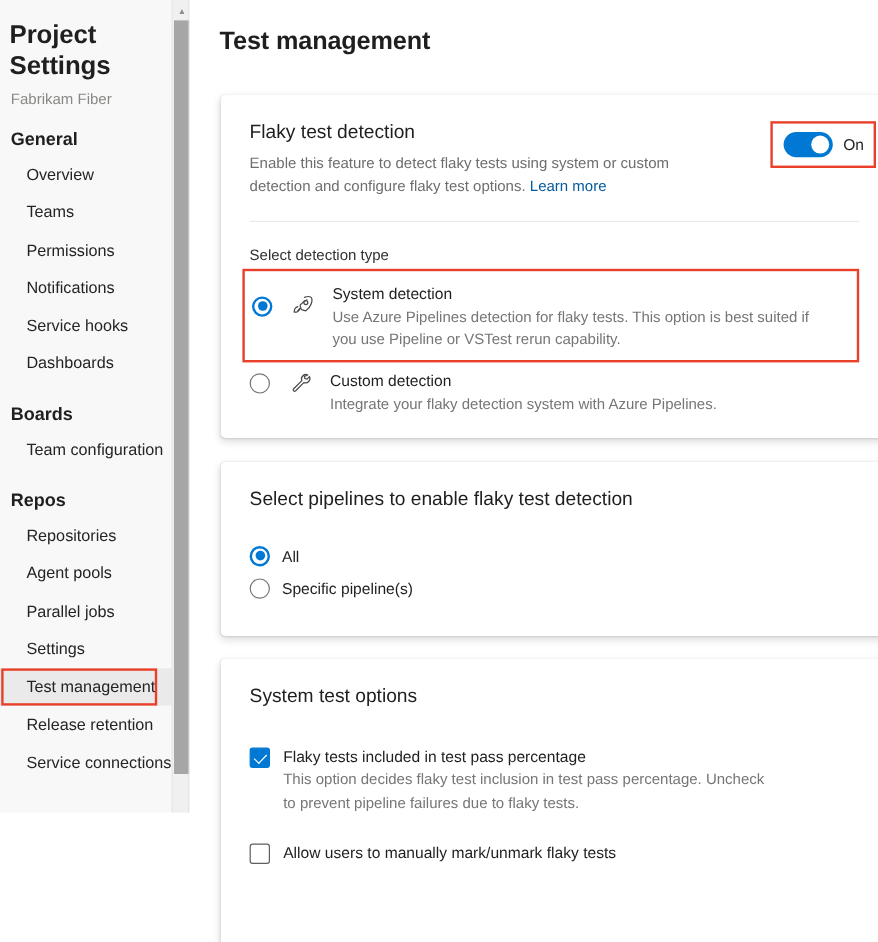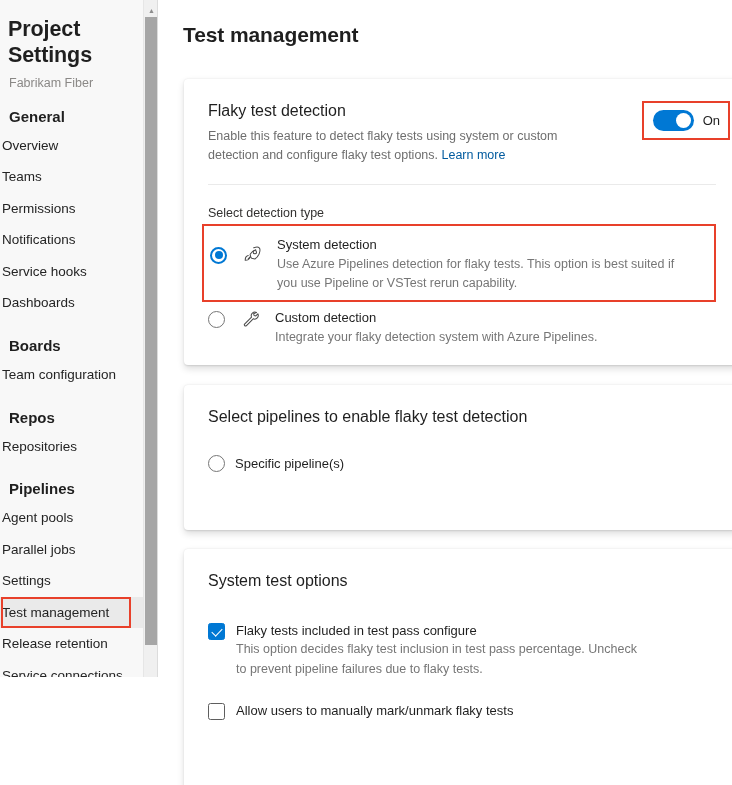--- a/index.html
+++ b/index.html
@@ -53,21 +53,21 @@
   .nav-group-header {
     font-size: 15px;
     font-weight: bold;
     color: #1f1f1f;
     padding: 18px 16px 5px 9px;
   }
 
   .nav-item {
     font-size: 13.5px;
     color: #242424;
-    padding: 6px 0 6px 2px;
+    padding: 6px 0 6px 22px;
     line-height: 1.45;
     cursor: pointer;
     position: relative;
   }
   .nav-item.selected {
     background: #eaeaea;
   }
 
   
   .nav-item.annotated::after {
@@ -370,21 +370,20 @@
       <div class="nav-item">Notifications</div>
       <div class="nav-item">Service hooks</div>
       <div class="nav-item">Dashboards</div>
 
       <div class="nav-group-header">Boards</div>
       <div class="nav-item">Team configuration</div>
 
       <div class="nav-group-header">Repos</div>
       <div class="nav-item">Repositories</div>
 
-      <div class="nav-group-header">Pipelines</div>
       <div class="nav-item">Agent pools</div>
       <div class="nav-item">Parallel jobs</div>
       <div class="nav-item">Settings</div>
       <div class="nav-item selected annotated">Test management</div>
       <div class="nav-item">Release retention</div>
       <div class="nav-item">Service connections</div>
     </div>
 
     <div class="sb-scroll">
       <div class="sb-scroll-up">▲</div>
@@ -452,37 +451,41 @@
 
       </div>
     </div>
 
     <div class="card" id="card-pipelines">
       <div class="card-pad">
         <div class="card-title">Select pipelines to enable flaky test detection</div>
 
         <div style="margin-top:22px;">
           <div class="srow">
+            <div class="radio checked small"></div>
+            <div class="lbl">All</div>
+          </div>
+          <div class="srow">
             <div class="radio small"></div>
             <div class="lbl">Specific pipeline(s)</div>
           </div>
         </div>
       </div>
     </div>
 
     <div class="card" id="card-options">
       <div class="card-pad">
         <div class="card-title">System test options</div>
 
         <div style="margin-top:22px;">
 
           <div class="cbrow">
             <div class="cbox checked"></div>
             <div class="cb-text">
-              <div class="cb-title">Flaky tests included in test pass configure</div>
+              <div class="cb-title">Flaky tests included in test pass percentage</div>
               <div class="cb-desc">This option decides flaky test inclusion in test pass percentage. Uncheck to prevent pipeline failures due to flaky tests.</div>
             </div>
           </div>
 
           <div class="cbrow" style="margin-top:12px;">
             <div class="cbox"></div>
             <div class="cb-text">
               <div class="cb-title">Allow users to manually mark/unmark flaky tests</div>
             </div>
           </div>

